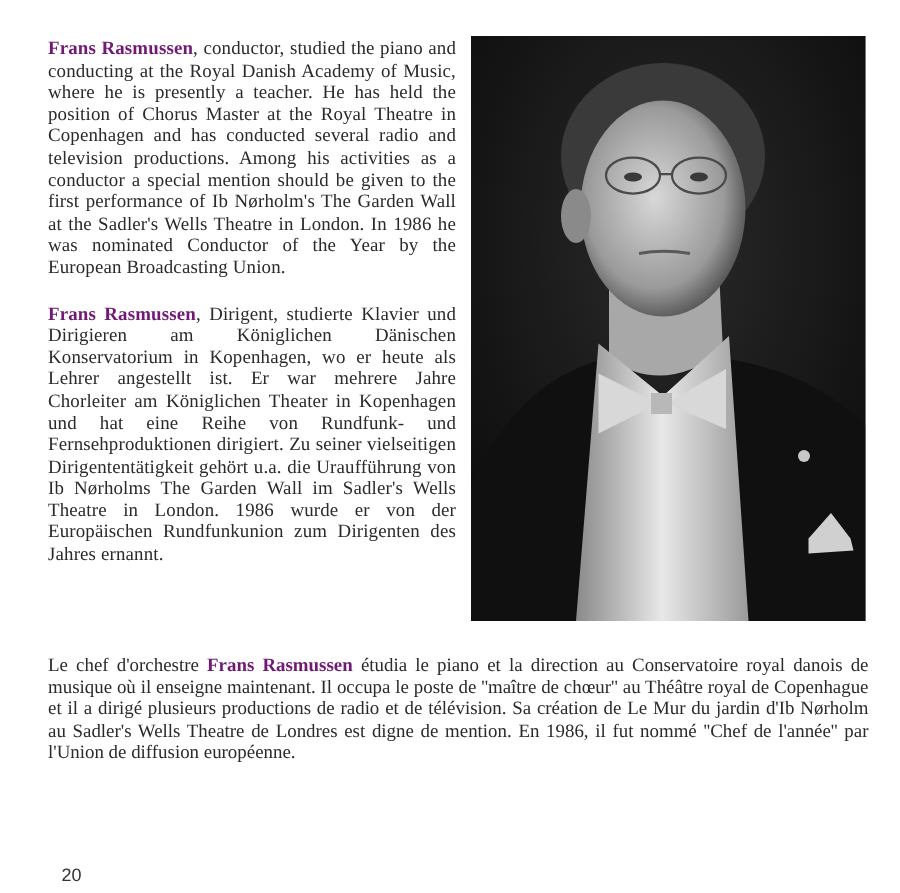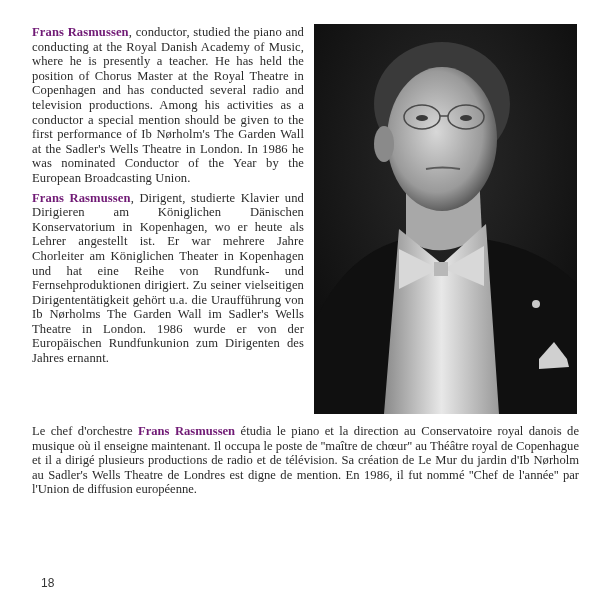--- a/index.html
+++ b/index.html
@@ -1,26 +1,26 @@
 <!DOCTYPE html>
 <html><head>
 <meta charset="utf-8">
 <style>
   html, body { margin: 0; padding: 0; background: #ffffff; }
   body { width: 600px; height: 595px; position: relative; overflow: hidden;
          font-family: "Liberation Serif", "DejaVu Serif", serif; color: #2a2a2a; }
   .col { position: absolute; left: 32px; top: 25px; width: 272px;
          font-size: 12.6px; line-height: 14.6px; text-align: justify; letter-spacing: 0.1px; }
   .col p { margin: 0 0 1px 0; }
-  .col p.de { margin-top: 5px; }
+  .col p.de { margin-top: 16px; }
   .name { font-weight: bold; color: #701a75; }
   .title-it { }
   .photo { position: absolute; left: 314px; top: 24px; width: 263px; height: 390px;
            background: #0d0d0d; overflow: hidden; }
-  .fr { position: absolute; left: 32px; top: 424px; width: 547px;
+  .fr { position: absolute; left: 32px; top: 436px; width: 547px;
         font-size: 12.6px; line-height: 14.6px; text-align: justify; margin: 0; }
   .pagenum { position: absolute; left: 41px; top: 576px;
              font-family: "Liberation Sans", "DejaVu Sans", sans-serif; font-size: 12px; color: #333; }
 </style>
 </head>
 <body>
 
 <div class="col">
   <p><span class="name">Frans Rasmussen</span><span>, conductor, studied the piano and conducting at the Royal Danish Academy of Music, where he is presently a teacher. He has held the position of Chorus Master at the Royal Theatre in Copenhagen and has conducted several radio and television productions. Among his activities as a conductor a special mention should be given to the first performance of Ib Nørholm's </span><span class="title-it">The Garden Wall</span><span> at the Sadler's Wells Theatre in London. In 1986 he was nominated Conductor of the Year by the European Broadcasting Union.</span></p>
   <p class="de"><span class="name">Frans Rasmussen</span><span>, Dirigent, studierte Klavier und Dirigieren am Königlichen Dänischen Konservatorium in Kopenhagen, wo er heute als Lehrer angestellt ist. Er war mehrere Jahre Chorleiter am Königlichen Theater in Kopenhagen und hat eine Reihe von Rundfunk- und Fernsehproduktionen dirigiert. Zu seiner vielseitigen Dirigententätigkeit gehört u.a. die Uraufführung von Ib Nørholms </span><span class="title-it">The Garden Wall</span><span> im Sadler's Wells Theatre in London. 1986 wurde er von der Europäischen Rundfunkunion zum Dirigenten des Jahres ernannt.</span></p>
@@ -71,13 +71,13 @@
     <rect x="120" y="238" width="14" height="14" fill="#b8b8b8"></rect>
 
     <circle cx="222" cy="280" r="4" fill="#c8c8c8"></circle>
 
     <path d="M225 335 L240 318 L253 335 L255 343 L225 345 Z" fill="#d0d0d0"></path>
   </svg>
 </div>
 
 <p class="fr"><span>Le chef d'orchestre </span><span class="name">Frans Rasmussen</span><span> étudia le piano et la direction au Conservatoire royal danois de musique où il enseigne maintenant. Il occupa le poste de ''maître de chœur'' au Théâtre royal de Copenhague et il a dirigé plusieurs productions de radio et de télévision. Sa création de </span><span class="title-it">Le Mur du jardin</span><span> d'Ib Nørholm au Sadler's Wells Theatre de Londres est digne de mention. En 1986, il fut nommé ''Chef de l'année'' par l'Union de diffusion européenne.</span></p>
 
-<div class="pagenum">18</div>
+<div class="pagenum">20</div>
 
 </body></html>

